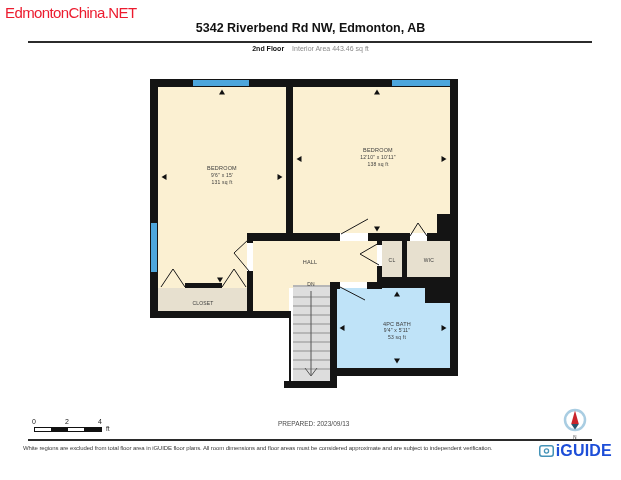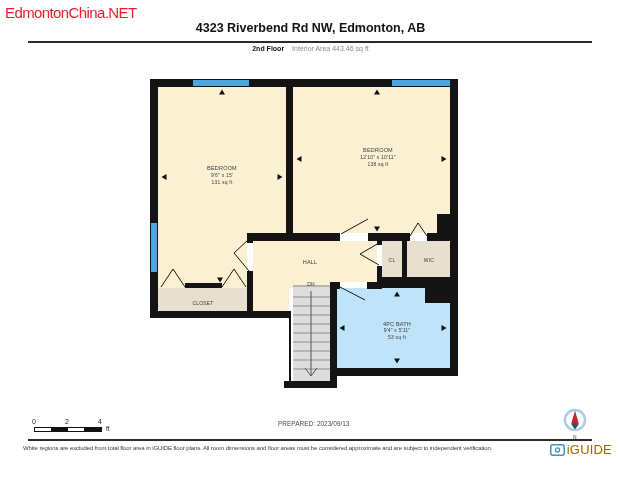--- a/index.html
+++ b/index.html
@@ -18,28 +18,28 @@
   .plan-svg{left:0;top:0;}
   .scalebar{left:34px;top:418px;width:80px;height:16px;font-size:7px;color:#222;}
   .scalebar .tick{position:absolute;top:0;transform:translateX(-50%);}
   .t0{left:0;} .t1{left:33px;} .t2{left:66px;}
   .bar{position:absolute;left:0;top:9px;width:66px;height:3px;border:1px solid #111;
        background:linear-gradient(90deg,#fff 0 25%,#111 25% 50%,#fff 50% 75%,#111 75% 100%);}
   .unit{position:absolute;left:72px;top:7px;font-size:6.5px;color:#222;}
   .prepared{left:278px;top:420px;font-size:6.5px;color:#4a4a4a;white-space:nowrap;}
   .disclaimer{left:23px;top:445px;font-size:6px;letter-spacing:-0.1px;color:#3b3b3b;white-space:nowrap;}
   .brand{right:9px;top:442px;display:flex;align-items:center;gap:2px;}
-  .brand-text{font-size:13px;font-weight:400;color:#a16207;letter-spacing:0.2px;}
+  .brand-text{font-size:16px;font-weight:700;color:#1d4ed8;letter-spacing:0.2px;}
   svg text{font-family:"Liberation Sans", sans-serif;fill:#3c3c3c;letter-spacing:0.2px;}
 </style>
 </head>
 <body>
 
 <div class="abs watermark">EdmontonChina.NET</div>
-<div class="abs title">4323 Riverbend Rd NW, Edmonton, AB</div>
+<div class="abs title">5342 Riverbend Rd NW, Edmonton, AB</div>
 <div class="abs rule rule-top"></div>
 <div class="abs floor-info">
   <span class="floor-name">2nd Floor</span><span class="floor-area">Interior Area 443.46 sq ft</span>
 </div>
 
 <svg class="abs plan-svg" width="621" height="480" viewBox="0 0 621 480">
 
   <g shape-rendering="crispEdges">
     <rect x="158" y="87" width="128" height="146" fill="#FBF0D2"></rect>
     <rect x="158" y="233" width="89" height="55" fill="#FBF0D2"></rect>

